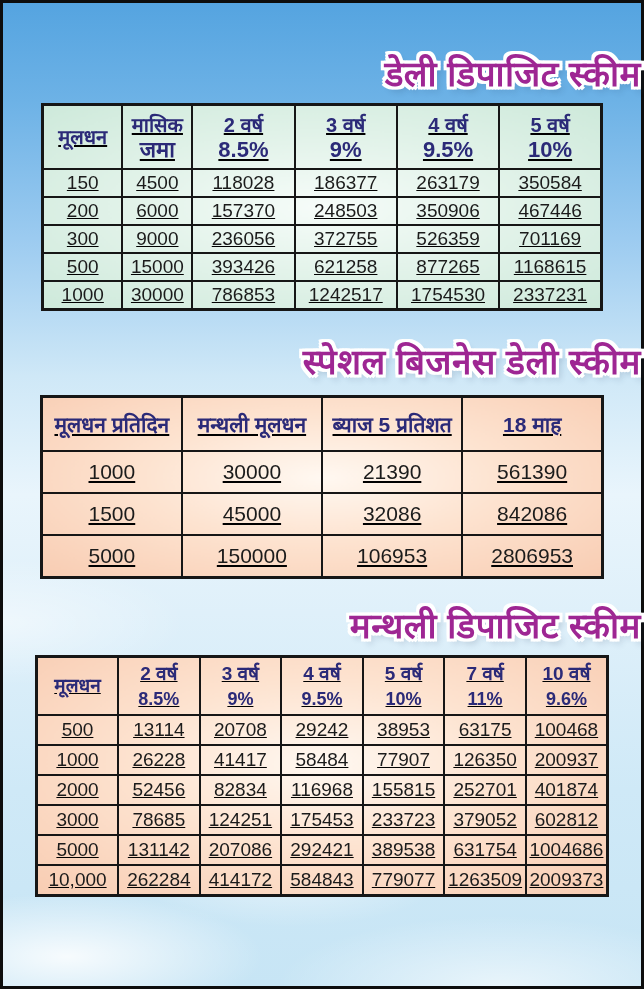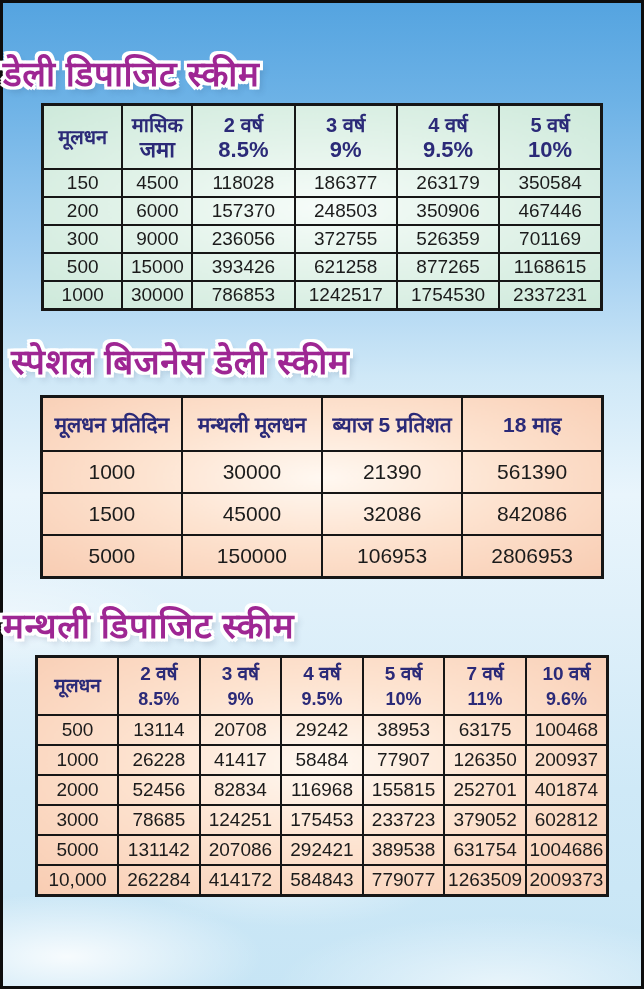--- a/index.html
+++ b/index.html
@@ -17,39 +17,40 @@
       radial-gradient(ellipse 280px 90px at 10% 97%, rgba(255,255,255,0.85), rgba(255,255,255,0) 70%),
       radial-gradient(ellipse 320px 100px at 78% 100%, rgba(255,255,255,0.6), rgba(255,255,255,0) 70%),
       radial-gradient(ellipse 220px 70px at 45% 89%, rgba(255,255,255,0.45), rgba(255,255,255,0) 70%),
       radial-gradient(ellipse 260px 90px at 0% 63%, rgba(255,255,255,0.5), rgba(255,255,255,0) 70%),
       linear-gradient(180deg, #55a4e0 0%, #6db2e6 10%, #9ccbf0 24%, #cfe8f7 38%, #e9f5fc 50%, #dff0fa 62%, #cfe9f7 80%, #c7e5f5 100%);
   }
   .poster { padding-top: 50px; }
 
   .scheme-title {
     margin: 0;
-    text-align: left;
+    text-align: right;
     font-size: 35px;
     line-height: 42px;
     font-weight: 800;
     color: #9e2693;
     letter-spacing: 0.5px;
     text-shadow:
       -3px -3px 0 #fff, 3px -3px 0 #fff, -3px 3px 0 #fff, 3px 3px 0 #fff,
       0 -3px 0 #fff, 0 3px 0 #fff, -3px 0 0 #fff, 3px 0 0 #fff,
       4px 5px 6px rgba(40,60,90,0.25);
   }
   .t2-title { margin-top: 30px; padding-left: 8px; }
   .t3-title { margin-top: 26px; }
 
   table {
     border-collapse: collapse;
     table-layout: fixed;
     margin: 8px auto 0 auto;
     border: 3px solid #161616;
+    text-decoration: underline;
   }
   th, td {
     border: 2px solid #161616;
     text-align: center;
     vertical-align: middle;
     padding: 0 2px;
     overflow: hidden;
   }
   th { color: #2b2a78; font-weight: 700; }
   td { color: #1b1b1b; font-weight: 400; }

